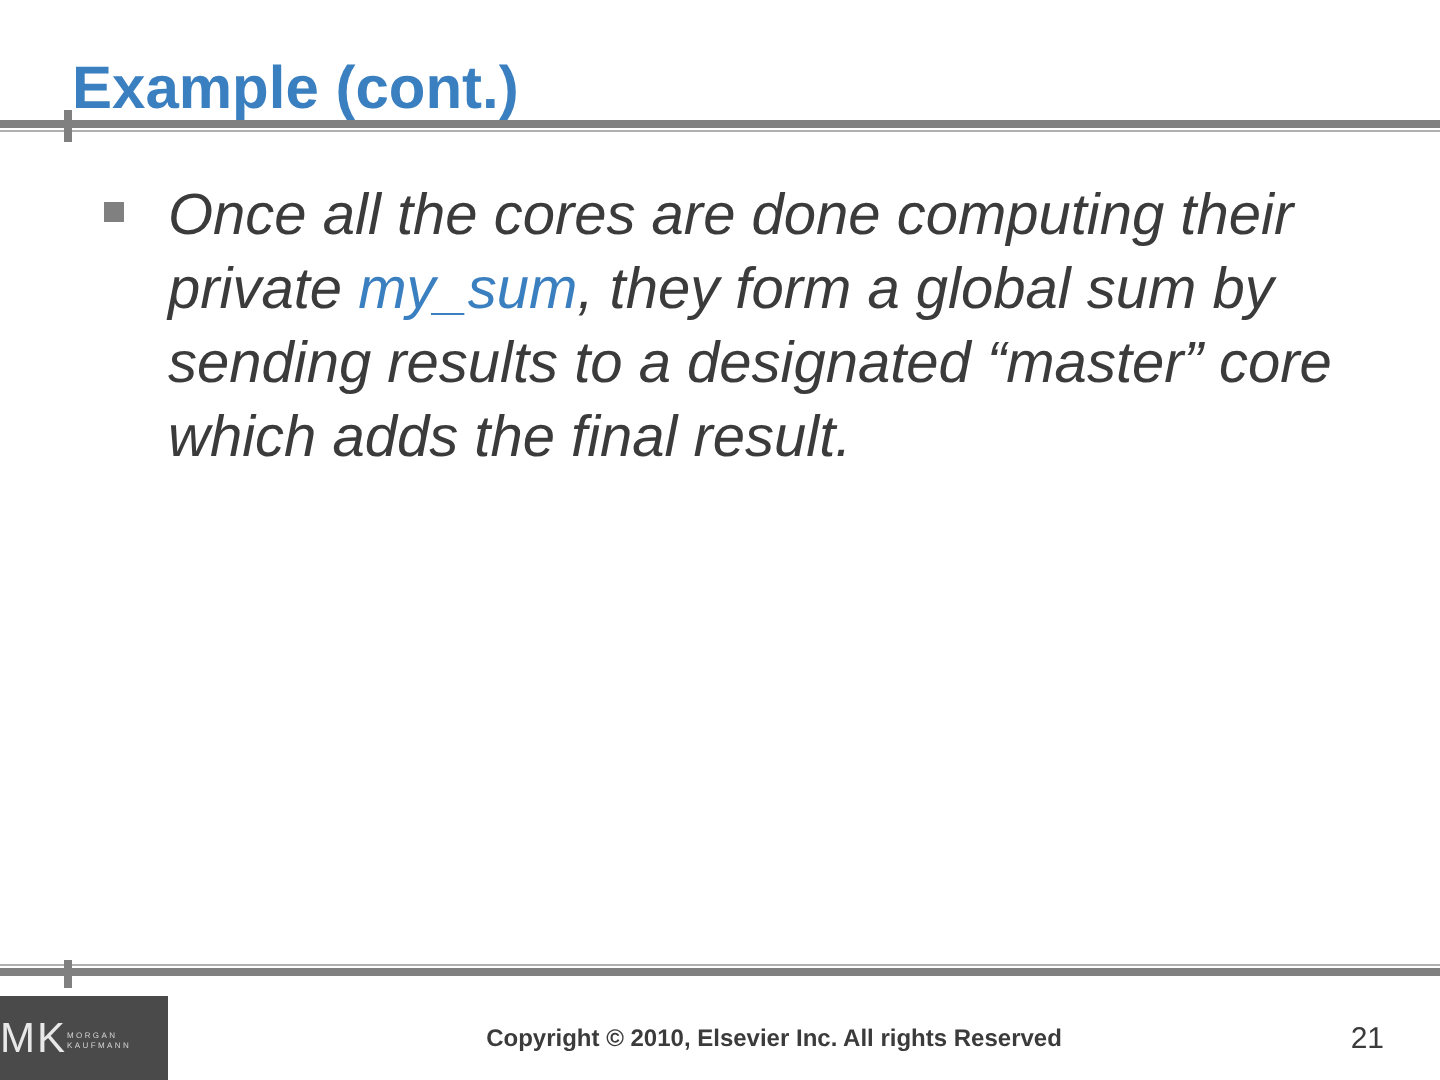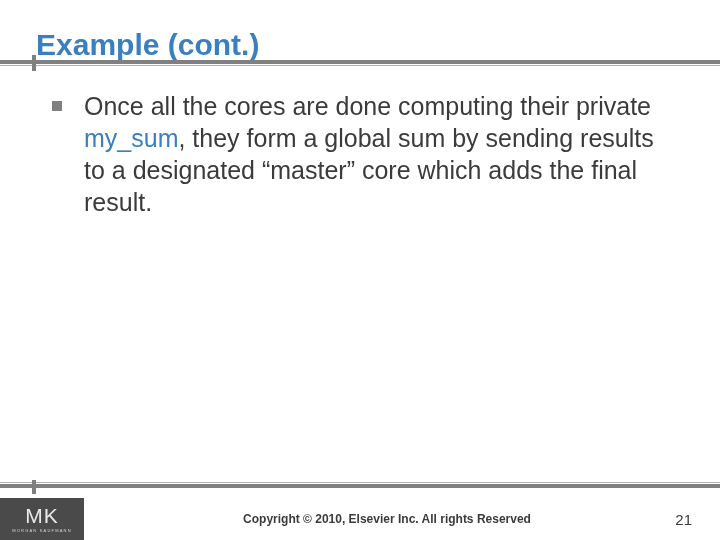--- a/index.html
+++ b/index.html
@@ -56,23 +56,24 @@
   }
   .bullet {
     width: 10px;
     height: 10px;
     background: #808080;
     margin-top: 11px;
     margin-right: 22px;
     flex-shrink: 0;
   }
   .body-text {
-    font-size: 25px;
+    font-size: 29px;
     color: #3b3b3b;
     line-height: 1.28;
+    font-style: italic;
   }
   .highlight {
     color: #3a7fbf;
   }
   .footer {
     position: absolute;
     left: 0;
     bottom: 0;
     width: 100%;
     height: 58px;
@@ -103,21 +104,20 @@
     width: 100%;
     height: 42px;
     display: flex;
     align-items: center;
   }
   .logo {
     width: 84px;
     height: 42px;
     background: #4a4a4a;
     display: flex;
-    flex-direction: column;
     align-items: center;
     justify-content: center;
     color: #e8e8e8;
   }
   .logo-main { font-size: 21px; font-weight: 300; letter-spacing: 1px; line-height: 1; }
   .logo-sub { font-size: 4px; letter-spacing: 1.2px; margin-top: 2px; opacity: .85; }
   .copyright {
     flex: 1;
     text-align: center;
     font-size: 12px;

